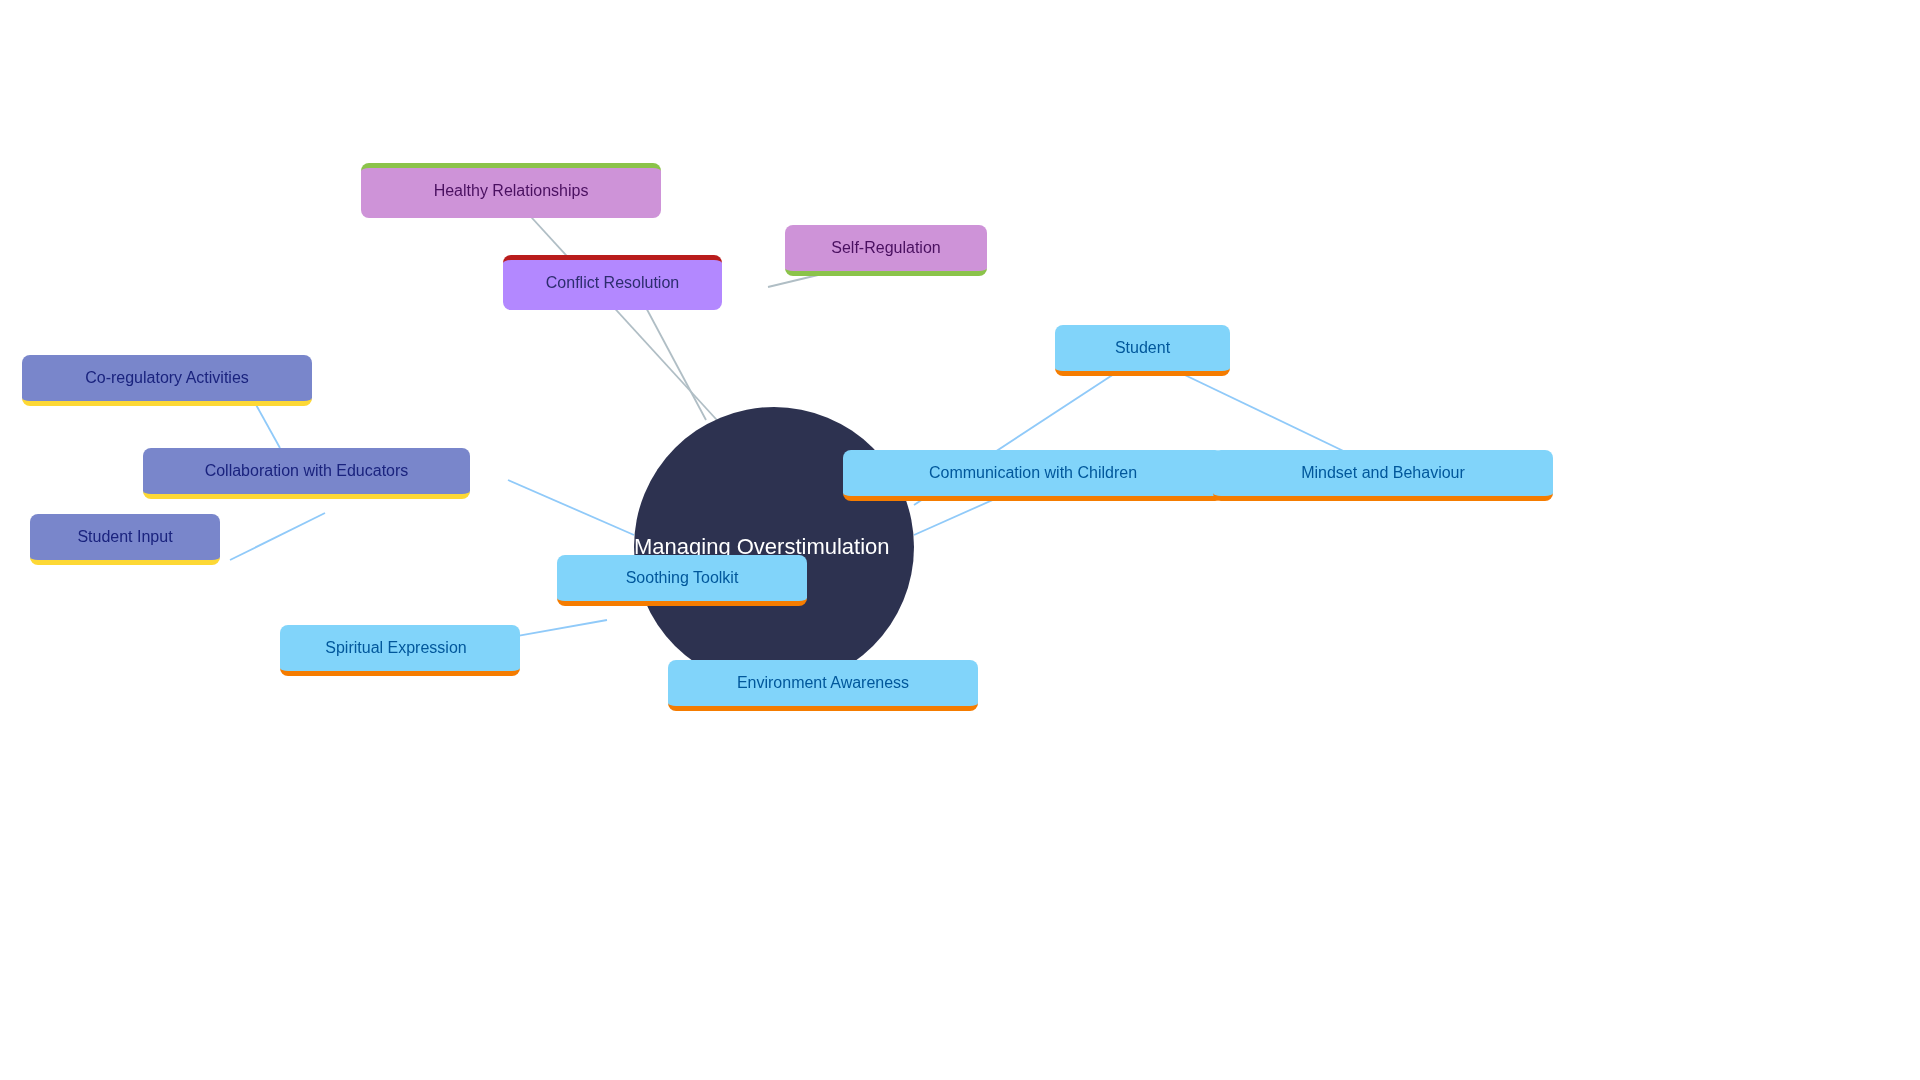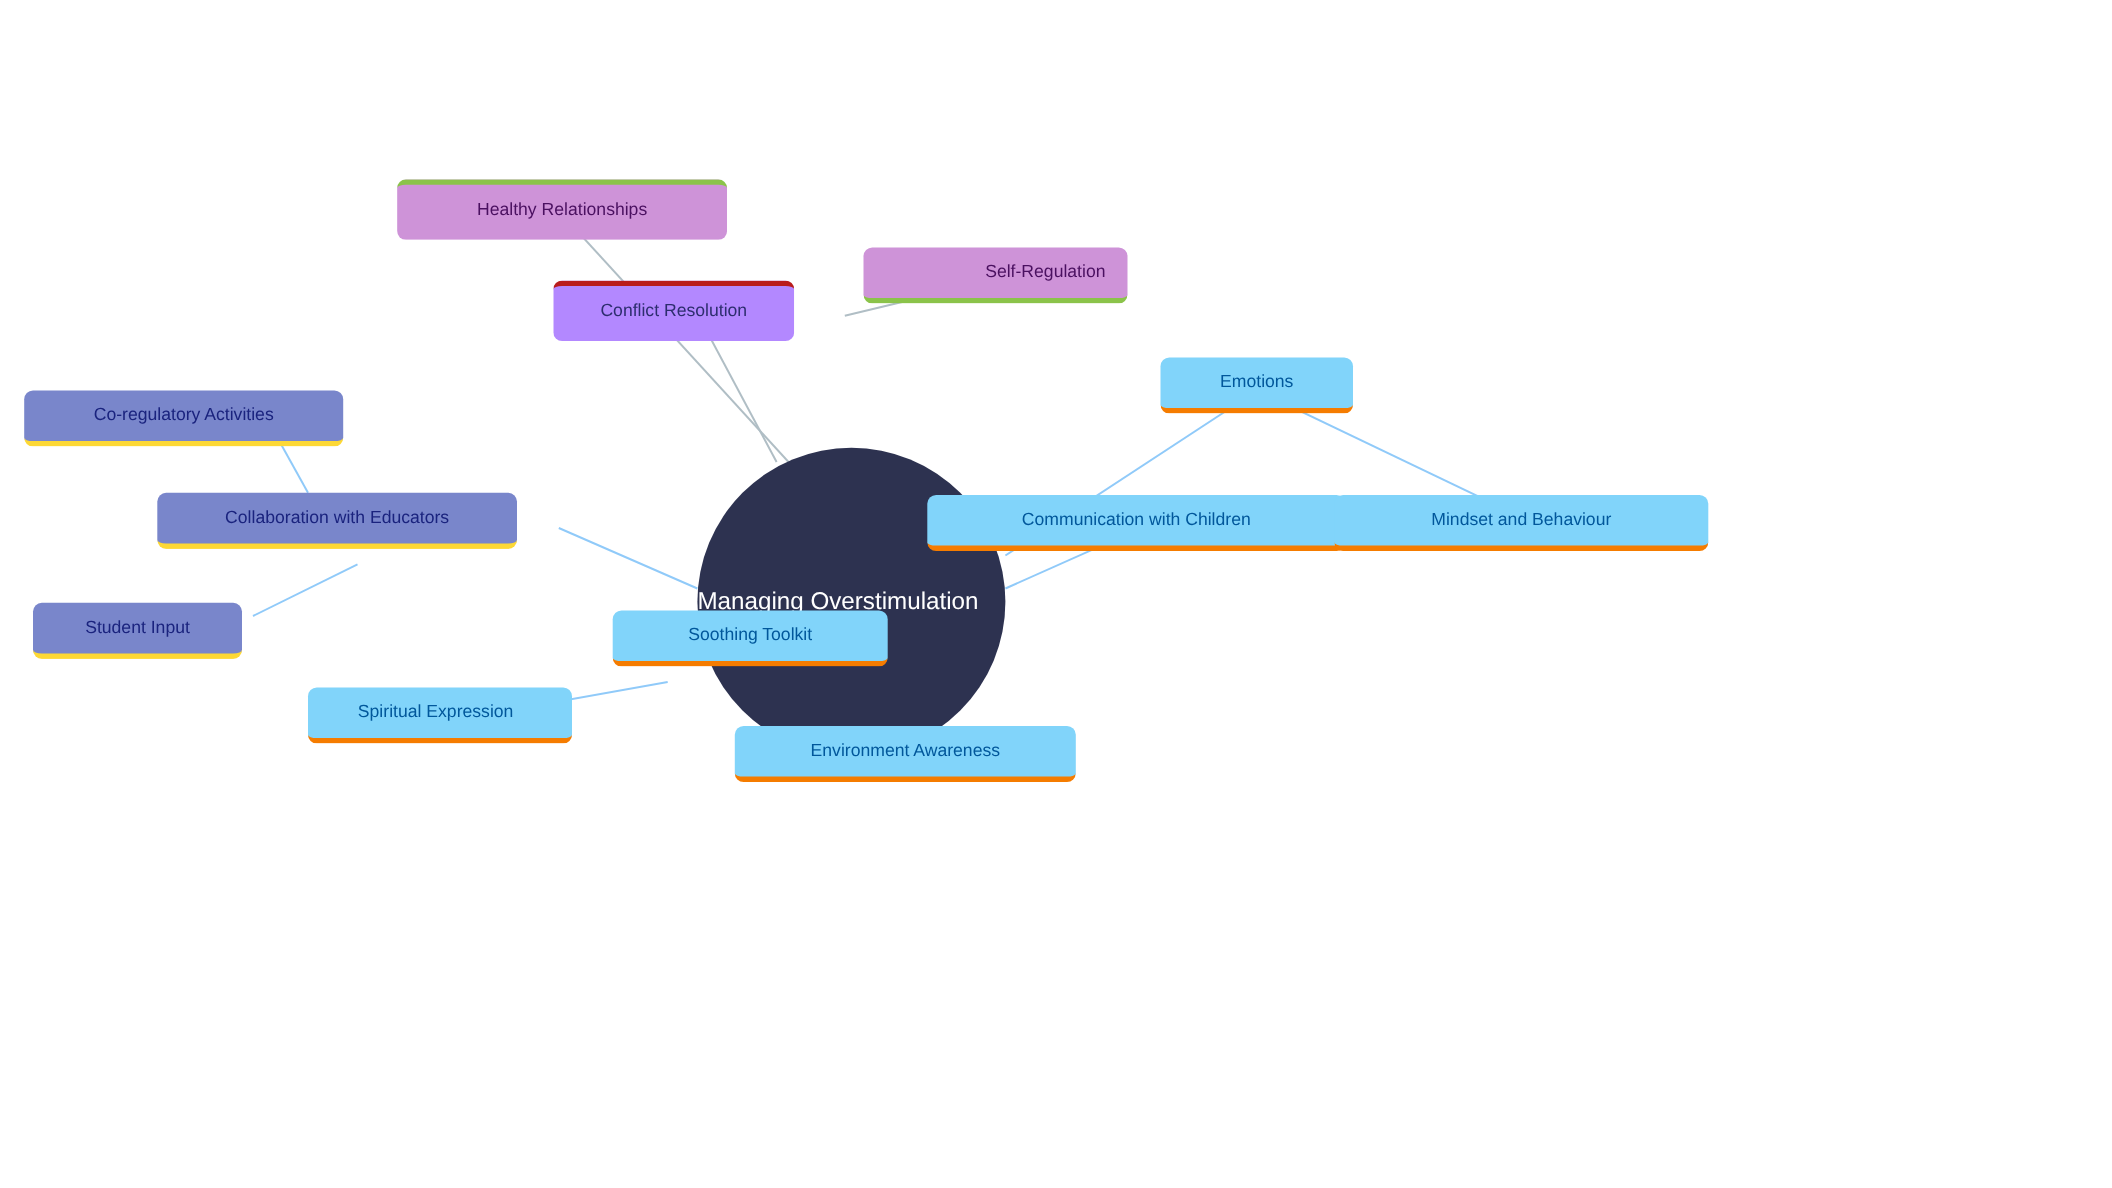--- a/index.html
+++ b/index.html
@@ -114,26 +114,26 @@
 </div>
 
 <div class="node node-purple-light" style="left: 361px; top: 163px; width: 300px; border-bottom: 4px solid transparent; position: absolute; border-top: 5px solid #8bc34a;">
   <span>Healthy Relationships</span>
 </div>
 
 <div class="node node-purple" style="left: 503px; top: 255px; width: 219px; border-bottom: 4px solid transparent; position: absolute; border-top: 5px solid #b91c1c;">
   <span>Conflict Resolution</span>
 </div>
 
-<div class="node node-purple-light" style="left: 785px; top: 225px; width: 240px; position: absolute; border-bottom: 5px solid #8bc34a; border-top: none; justify-content: flex-end;">
+<div class="node node-purple-light" style="left: 785px; top: 225px; width: 202px; position: absolute; border-bottom: 5px solid #8bc34a; border-top: none;">
   <span>Self-Regulation</span>
 </div>
 
 <div class="node node-blue" style="left: 1055px; top: 325px; width: 175px; position: absolute; border-bottom: 5px solid #f57c00; border-top: none;">
-  <span>Emotions</span>
+  <span>Student</span>
 </div>
 
 <div class="node node-blue" style="left: 843px; top: 450px; width: 380px; position: absolute; border-bottom: 5px solid #f57c00; border-top: none;">
   <span>Communication with Children</span>
 </div>
 
 <div class="node node-blue" style="left: 1213px; top: 450px; width: 340px; position: absolute; border-bottom: 5px solid #f57c00; border-top: none;">
   <span>Mindset and Behaviour</span>
 </div>
 
@@ -146,19 +146,19 @@
 </div>
 
 <div class="node node-blue" style="left: 280px; top: 625px; width: 240px; position: absolute; border-bottom: 5px solid #f57c00; border-top: none; padding-left: 12px;">
   <span>Spiritual Expression</span>
 </div>
 
 <div class="node node-indigo" style="left: 143px; top: 448px; width: 327px; position: absolute; border-bottom: 5px solid #fdd835; border-top: none;">
   <span>Collaboration with Educators</span>
 </div>
 
-<div class="node node-indigo" style="left: 30px; top: 548px; width: 190px; position: absolute; border-bottom: 5px solid #fdd835; border-top: none;">
+<div class="node node-indigo" style="left: 30px; top: 514px; width: 190px; position: absolute; border-bottom: 5px solid #fdd835; border-top: none;">
   <span>Student Input</span>
 </div>
 
 <div class="node node-indigo" style="left: 22px; top: 355px; width: 290px; position: absolute; border-bottom: 5px solid #fdd835; border-top: none; justify-content: center;">
   <span>Co-regulatory Activities</span>
 </div>
 
 </body></html>

